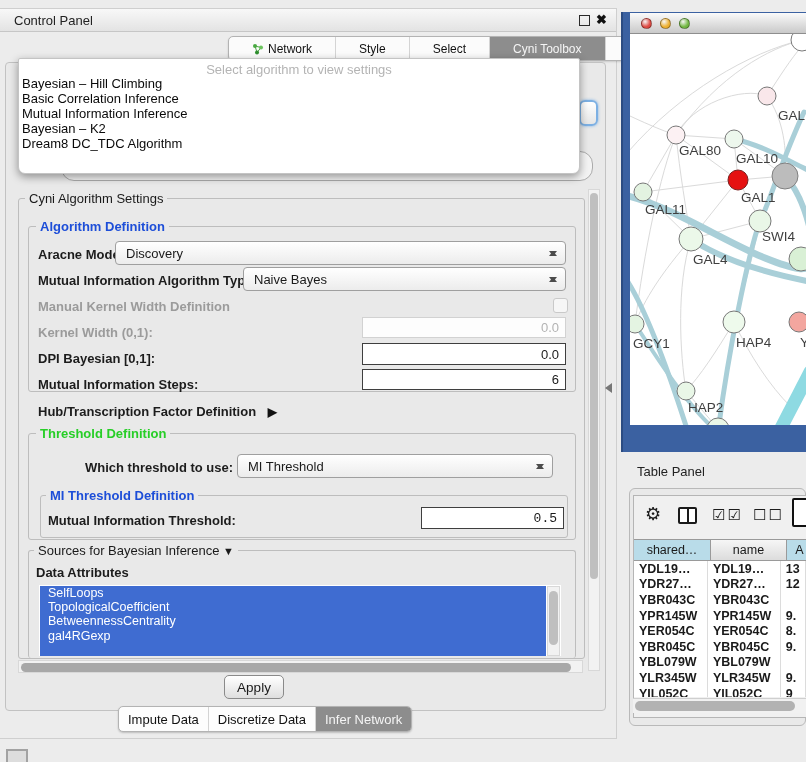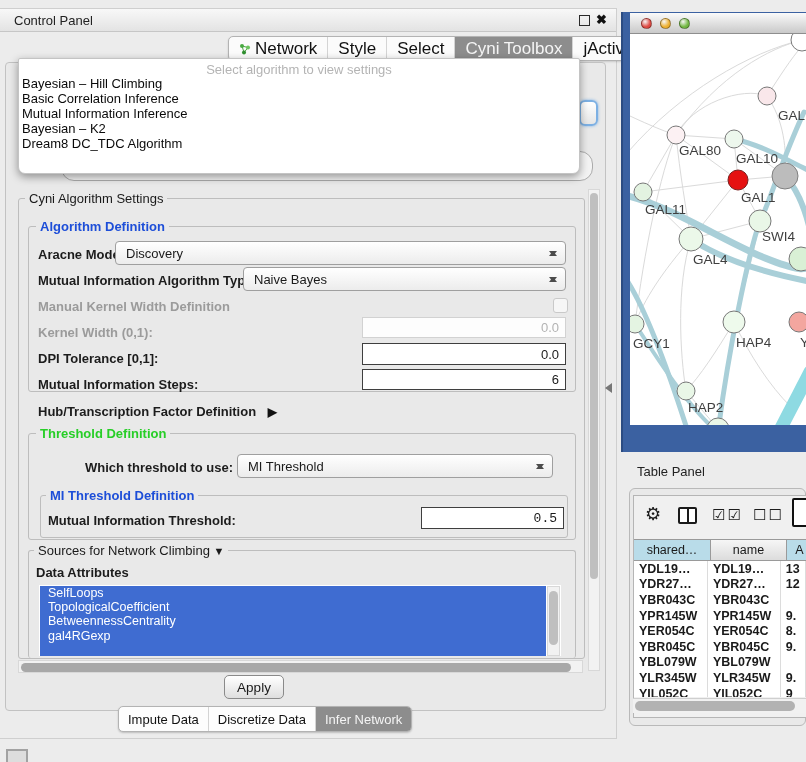--- a/index.html
+++ b/index.html
@@ -9,21 +9,21 @@
   .cp{position:absolute;left:0;top:8px;width:617px;height:731px;background:#ececec;
       border:1px solid #cfcfcf;border-left:none;box-sizing:border-box;}
   .cp-titlebar{position:absolute;left:0;top:0;width:100%;height:23px;
       background:linear-gradient(#f8f8f8,#e3e3e3);border-bottom:1px solid #c6c6c6;
       display:flex;align-items:center;box-sizing:border-box;}
   .cp-title{font-size:13px;color:#222;margin-left:14px;}
   .float-btn{position:absolute;left:579px;top:6px;width:9px;height:9px;border:1.5px solid #2a2a2a;background:transparent;}
   .close-btn{position:absolute;left:596px;top:3px;font-size:13px;font-weight:bold;color:#111;cursor:default;}
   .cp-tabs{position:absolute;left:228px;top:27px;height:23px;display:flex;background:#fbfbfb;
       border:1px solid #b3b3b3;border-radius:5px;overflow:hidden;box-shadow:0 1px 2px rgba(0,0,0,.15);}
-  .tab{display:flex;align-items:center;padding:0 10px;font-size:17px;color:#111;border-left:1px solid #d4d4d4;white-space:nowrap;cursor:default;}
+  .tab{display:flex;align-items:center;padding:0 23px;font-size:12px;color:#111;border-left:1px solid #d4d4d4;white-space:nowrap;cursor:default;}
   .tab:first-child{border-left:none;}
   .tab.sel{background:#8d8d8d;color:#f5f5f5;}
   .tab .ticon{margin-right:4px;display:inline-flex;}
   .cp-body{position:absolute;left:5px;top:53px;width:601px;height:649px;background:#e9e9e9;
       border:1px solid #c2c2c2;border-radius:4px;box-sizing:border-box;}
   
   .gbox{position:absolute;border:1px solid #bdbdbd;border-radius:3px;}
   .gtitle{position:absolute;background:#e9e9e9;padding:0 4px;font-size:13px;white-space:nowrap;text-align:right;}
   .blue{color:#1d4ed8;font-weight:bold;}
   .green{color:#27ce27;font-weight:bold;}
@@ -175,21 +175,21 @@
     </div>
 
     <div class="lbl dis" style="left:38px;top:290px;">Manual Kernel Width Definition</div>
     <div class="checkbox" style="left:553px;top:289px;"></div>
 
     <div class="lbl dis" style="left:38px;top:316px;">Kernel Width (0,1):</div>
     <div class="numfield dis" style="left:362px;top:308px;width:204px;height:21px;">
       <span>0.0</span>
     </div>
 
-    <div class="lbl" style="left:38px;top:342px;">DPI Tolerance [0,1]:</div>
+    <div class="lbl" style="left:38px;top:342px;">DPI Bayesian [0,1]:</div>
     <div class="numfield" style="left:362px;top:334px;width:204px;height:22px;">
       <span>0.0</span>
     </div>
 
     <div class="lbl" style="left:38px;top:368px;">Mutual Information Steps:</div>
     <div class="numfield" style="left:362px;top:360px;width:204px;height:21px;">
       <span>6</span>
     </div>
 
     <div class="lbl" style="left:38px;top:395px;font-weight:bold;">
@@ -209,21 +209,21 @@
     <div class="gbox" style="left:40px;top:486px;width:526px;height:41px;"></div>
     <div class="gtitle blue" style="left:46px;top:479px;">MI Threshold Definition</div>
 
     <div class="lbl" style="left:48px;top:504px;">Mutual Information Threshold:</div>
     <div class="numfield" style="left:421px;top:498px;width:143px;height:22px;font-family:Liberation Mono, monospace;">
       <span>0.5</span>
     </div>
 
     <div class="gbox" style="left:28px;top:541px;width:546px;height:107px;border-bottom:none;"></div>
     <div class="gtitle" style="left:34px;top:534px;">
-      <span>Sources for Network Climbing</span>
+      <span>Sources for Bayesian Inference</span>
       <span style="font-size:11px;">▼</span>
     </div>
     <div class="lbl" style="left:36px;top:556px;">Data Attributes</div>
 
     <div class="attr-bg" style="left:39px;top:576px;width:522px;height:71px;"></div>
     <div class="attr-sel" id="attr-list" style="left: 40px; top: 577px; width: 506px; height: 70px; background: rgb(63, 108, 209);">
         <div class="attr-row">SelfLoops</div>
         <div class="attr-row">TopologicalCoefficient</div>
         <div class="attr-row">BetweennessCentrality</div>
         <div class="attr-row">gal4RGexp</div>

